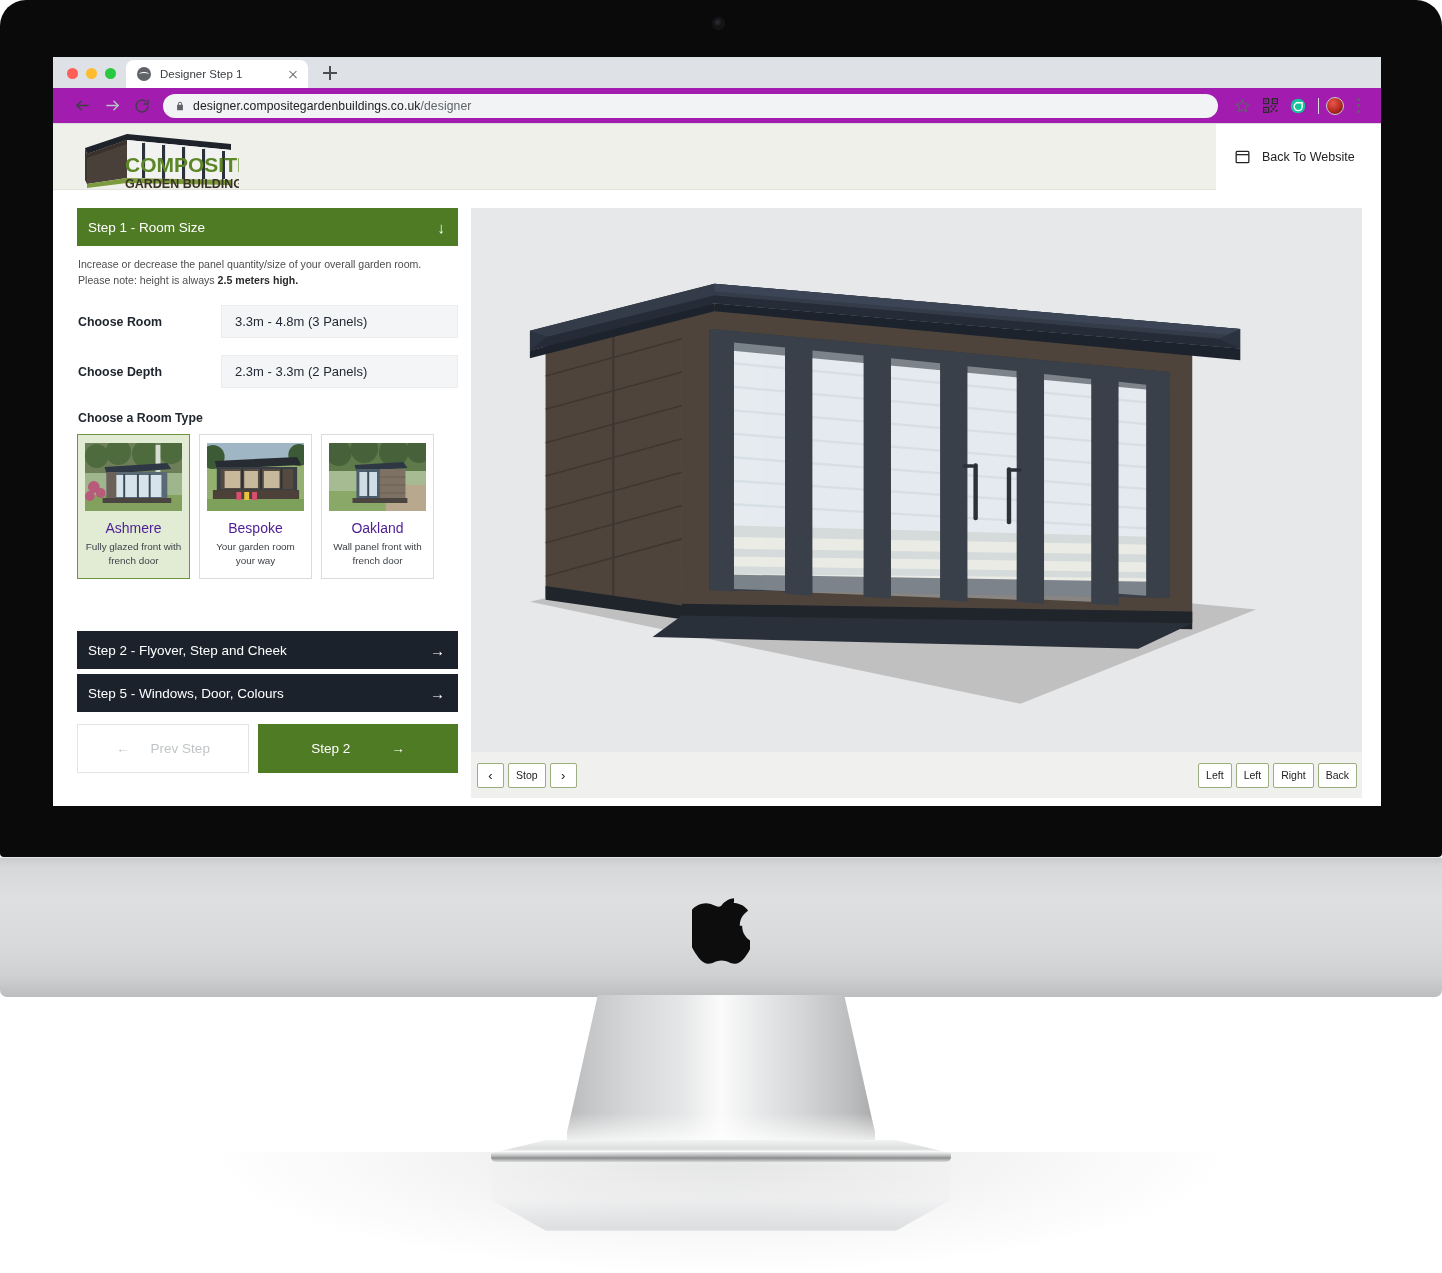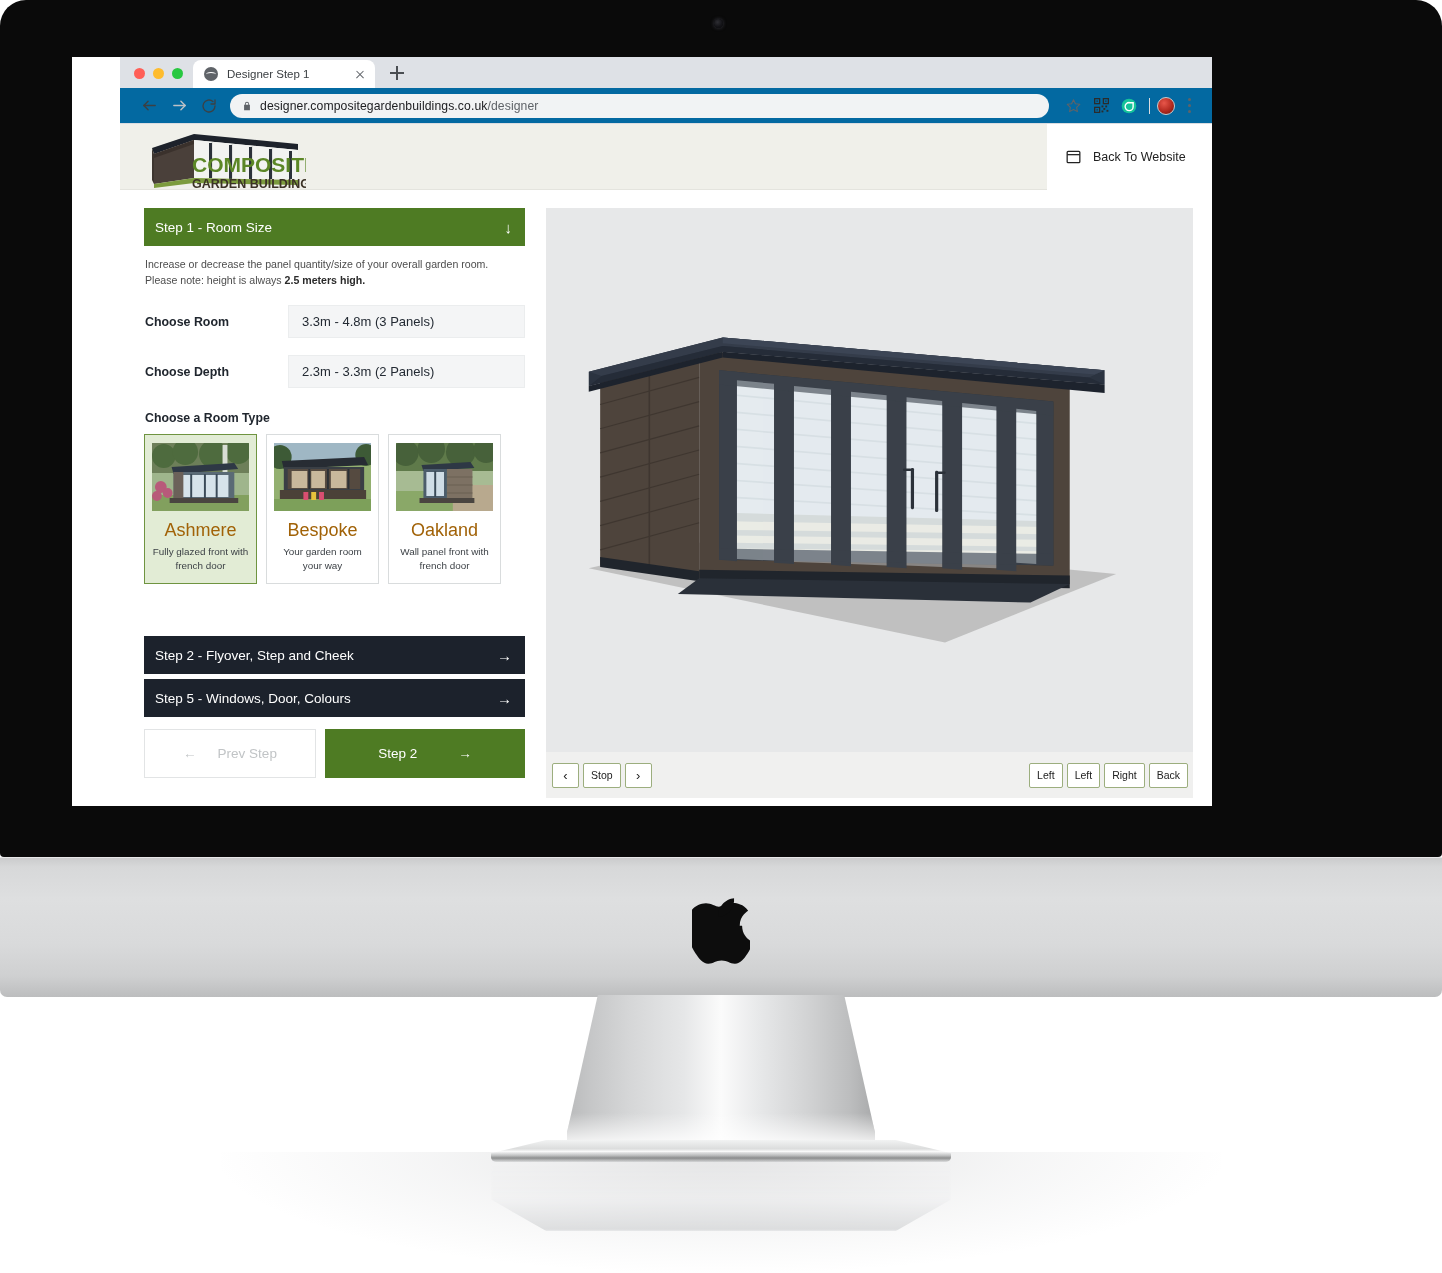--- a/index.html
+++ b/index.html
@@ -68,22 +68,22 @@
     filter: blur(1.2px);
   }
   #floor-shadow {
     position: absolute; left: 50%; top: 1152px; transform: translateX(-50%);
     width: 1000px; height: 120px;
     background: radial-gradient(ellipse at 50% 0%, rgba(120,122,126,.20) 0%, rgba(160,162,166,.10) 42%, rgba(255,255,255,0) 72%);
   }
 
   
   #browser {
-    position: absolute; left: 72px; top: 57px; width: 1140px; height: 749px;
-    background: #ffffff; overflow: hidden; padding-left: 48px;
+    position: absolute; left: 53px; top: 57px; width: 1328px; height: 749px;
+    background: #ffffff; overflow: hidden;
   }
 
   
   #tabstrip {
     position: relative; height: 31px; background: #dee1e6;
     display: flex; align-items: flex-end; padding-left: 10px;
   }
   .traffic { display: flex; align-items: center; gap: 8px; padding: 0 10px 9px 4px; }
   .dot { width: 11px; height: 11px; border-radius: 50%; }
   .dot.red { background: #ff5f57; }
@@ -117,21 +117,21 @@
     width: 26px; height: 26px; margin: 0 0 2px 9px; position: relative; cursor: pointer; flex:none;
   }
   #new-tab::before, #new-tab::after {
     content:""; position:absolute; background:#4a4e52;
   }
   #new-tab::before { left:6px; top:12.4px; width:14px; height:1.4px; }
   #new-tab::after  { left:12.3px; top:6px; width:1.4px; height:14px; }
 
   
   #toolbar {
-    height: 36px; background: #0369a1; display: flex; align-items: center;
+    height: 36px; background: #a21caf; display: flex; align-items: center;
     padding: 0 12px 0 14px; gap: 0; border-bottom: 1px solid #dadce0;
   }
   .navbtn { width: 30px; height: 30px; display:flex; align-items:center; justify-content:center; cursor:pointer; }
   .navbtn svg { display:block; }
   #omnibox {
     flex: 1; height: 24px; background: #f1f3f4; border-radius: 13px;
     display: flex; align-items: center; padding: 0 12px; margin: 0 9px 0 6px; gap: 8px;
     cursor: text;
   }
   #lock-icon { flex:none; display:flex; }
@@ -155,21 +155,21 @@
     border-bottom: 1px solid #e4e4de;
   }
   #logo-wrap { position: absolute; left: 26px; top: 4px; width: 160px; height: 66px; }
   #back-to-site {
     position: absolute; right: 0; top: 0; height: 66px; width: 165px;
     background: #ffffff; display: flex; align-items: center; gap: 11px;
     padding-left: 18px; cursor: pointer;
   }
   #back-to-site span { font-size: 12.5px; color: #222; }
 
-  #main { display: flex; padding: 18px 19px 0 24px; gap: 8px; height: 616px; }
+  #main { display: flex; padding: 18px 19px 0 24px; gap: 0; height: 616px; }
   #left-col { width: 381px; flex: none; }
   #right-col { flex: 1; padding-left: 13px; }
 
   .step-bar {
     height: 38px; display: flex; align-items: center; justify-content: space-between;
     padding: 0 13px 0 11px; color: #fff; font-size: 13.5px; cursor: pointer;
   }
   .step-bar.active { background: #4e7b23; }
   .step-bar.inactive { background: #1c222c; margin-bottom: 5px; }
   .step-bar .arrow { font-size: 15px; line-height: 1; }
@@ -189,21 +189,21 @@
   }
 
   #room-type-label { font-size: 12.3px; color: #20262e; font-weight: bold; margin: 23px 0 9px 1px; }
   #room-types { display: flex; gap: 9px; }
   .rt-card {
     width: 113px; border: 1px solid #d9dcdd; background: #fff;
     padding: 8px 7px 10px; text-align: center; cursor: pointer;
   }
   .rt-card.selected { border: 1px solid #6f9440; background: #e2ecd5; }
   .rt-thumb { width: 100%; height: 68px; position: relative; overflow: hidden; display:block; }
-  .rt-name { font-size: 18px; color: #a16207; margin-top: 9px; }
+  .rt-name { font-size: 14px; color: #4c1d95; margin-top: 9px; }
   .rt-desc { font-size: 9.9px; color: #3a3f44; line-height: 1.42; margin-top: 4px; }
 
   #step-nav { display: flex; gap: 9px; margin-top: 12px; }
   #prev-step {
     width: 172px; height: 49px; border: 1px solid #e2e4e5; background: #fff;
     display: flex; align-items: center; justify-content: center; gap: 21px;
     font-size: 13.5px; color: #c1c4c6; cursor: default;
   }
   #next-step {
     flex: 1; height: 49px; background: #4e7b23; color: #fff;

